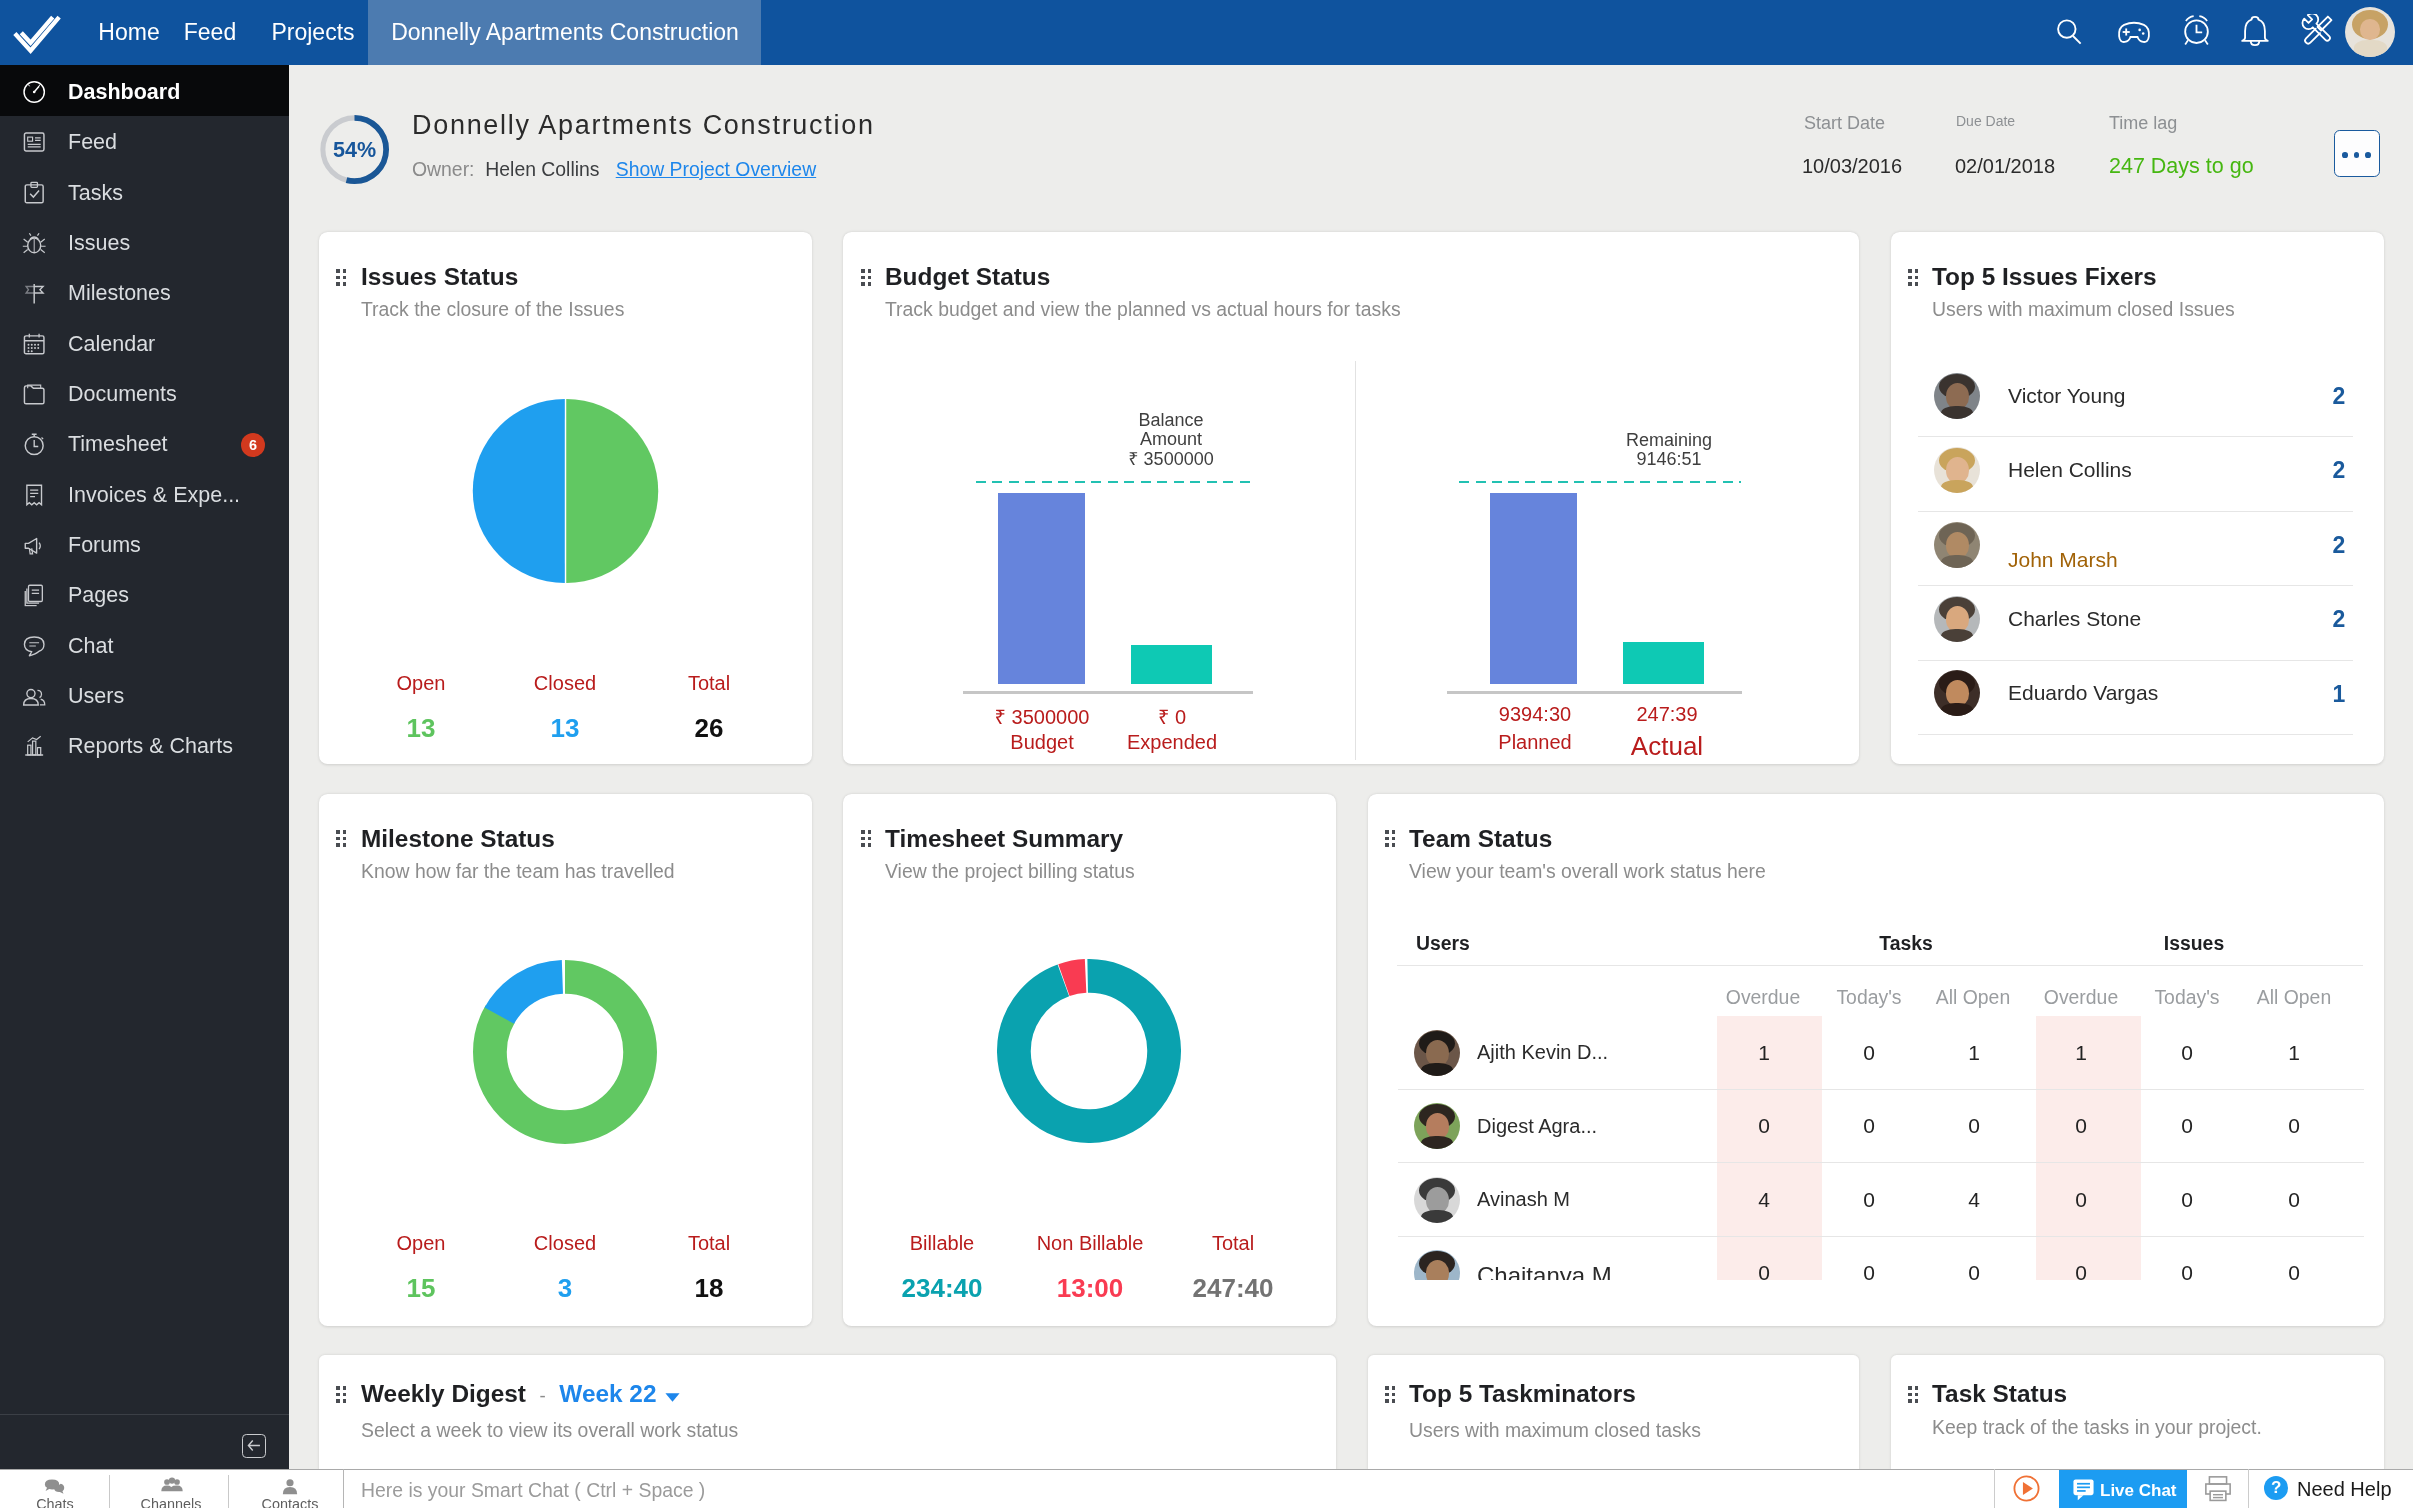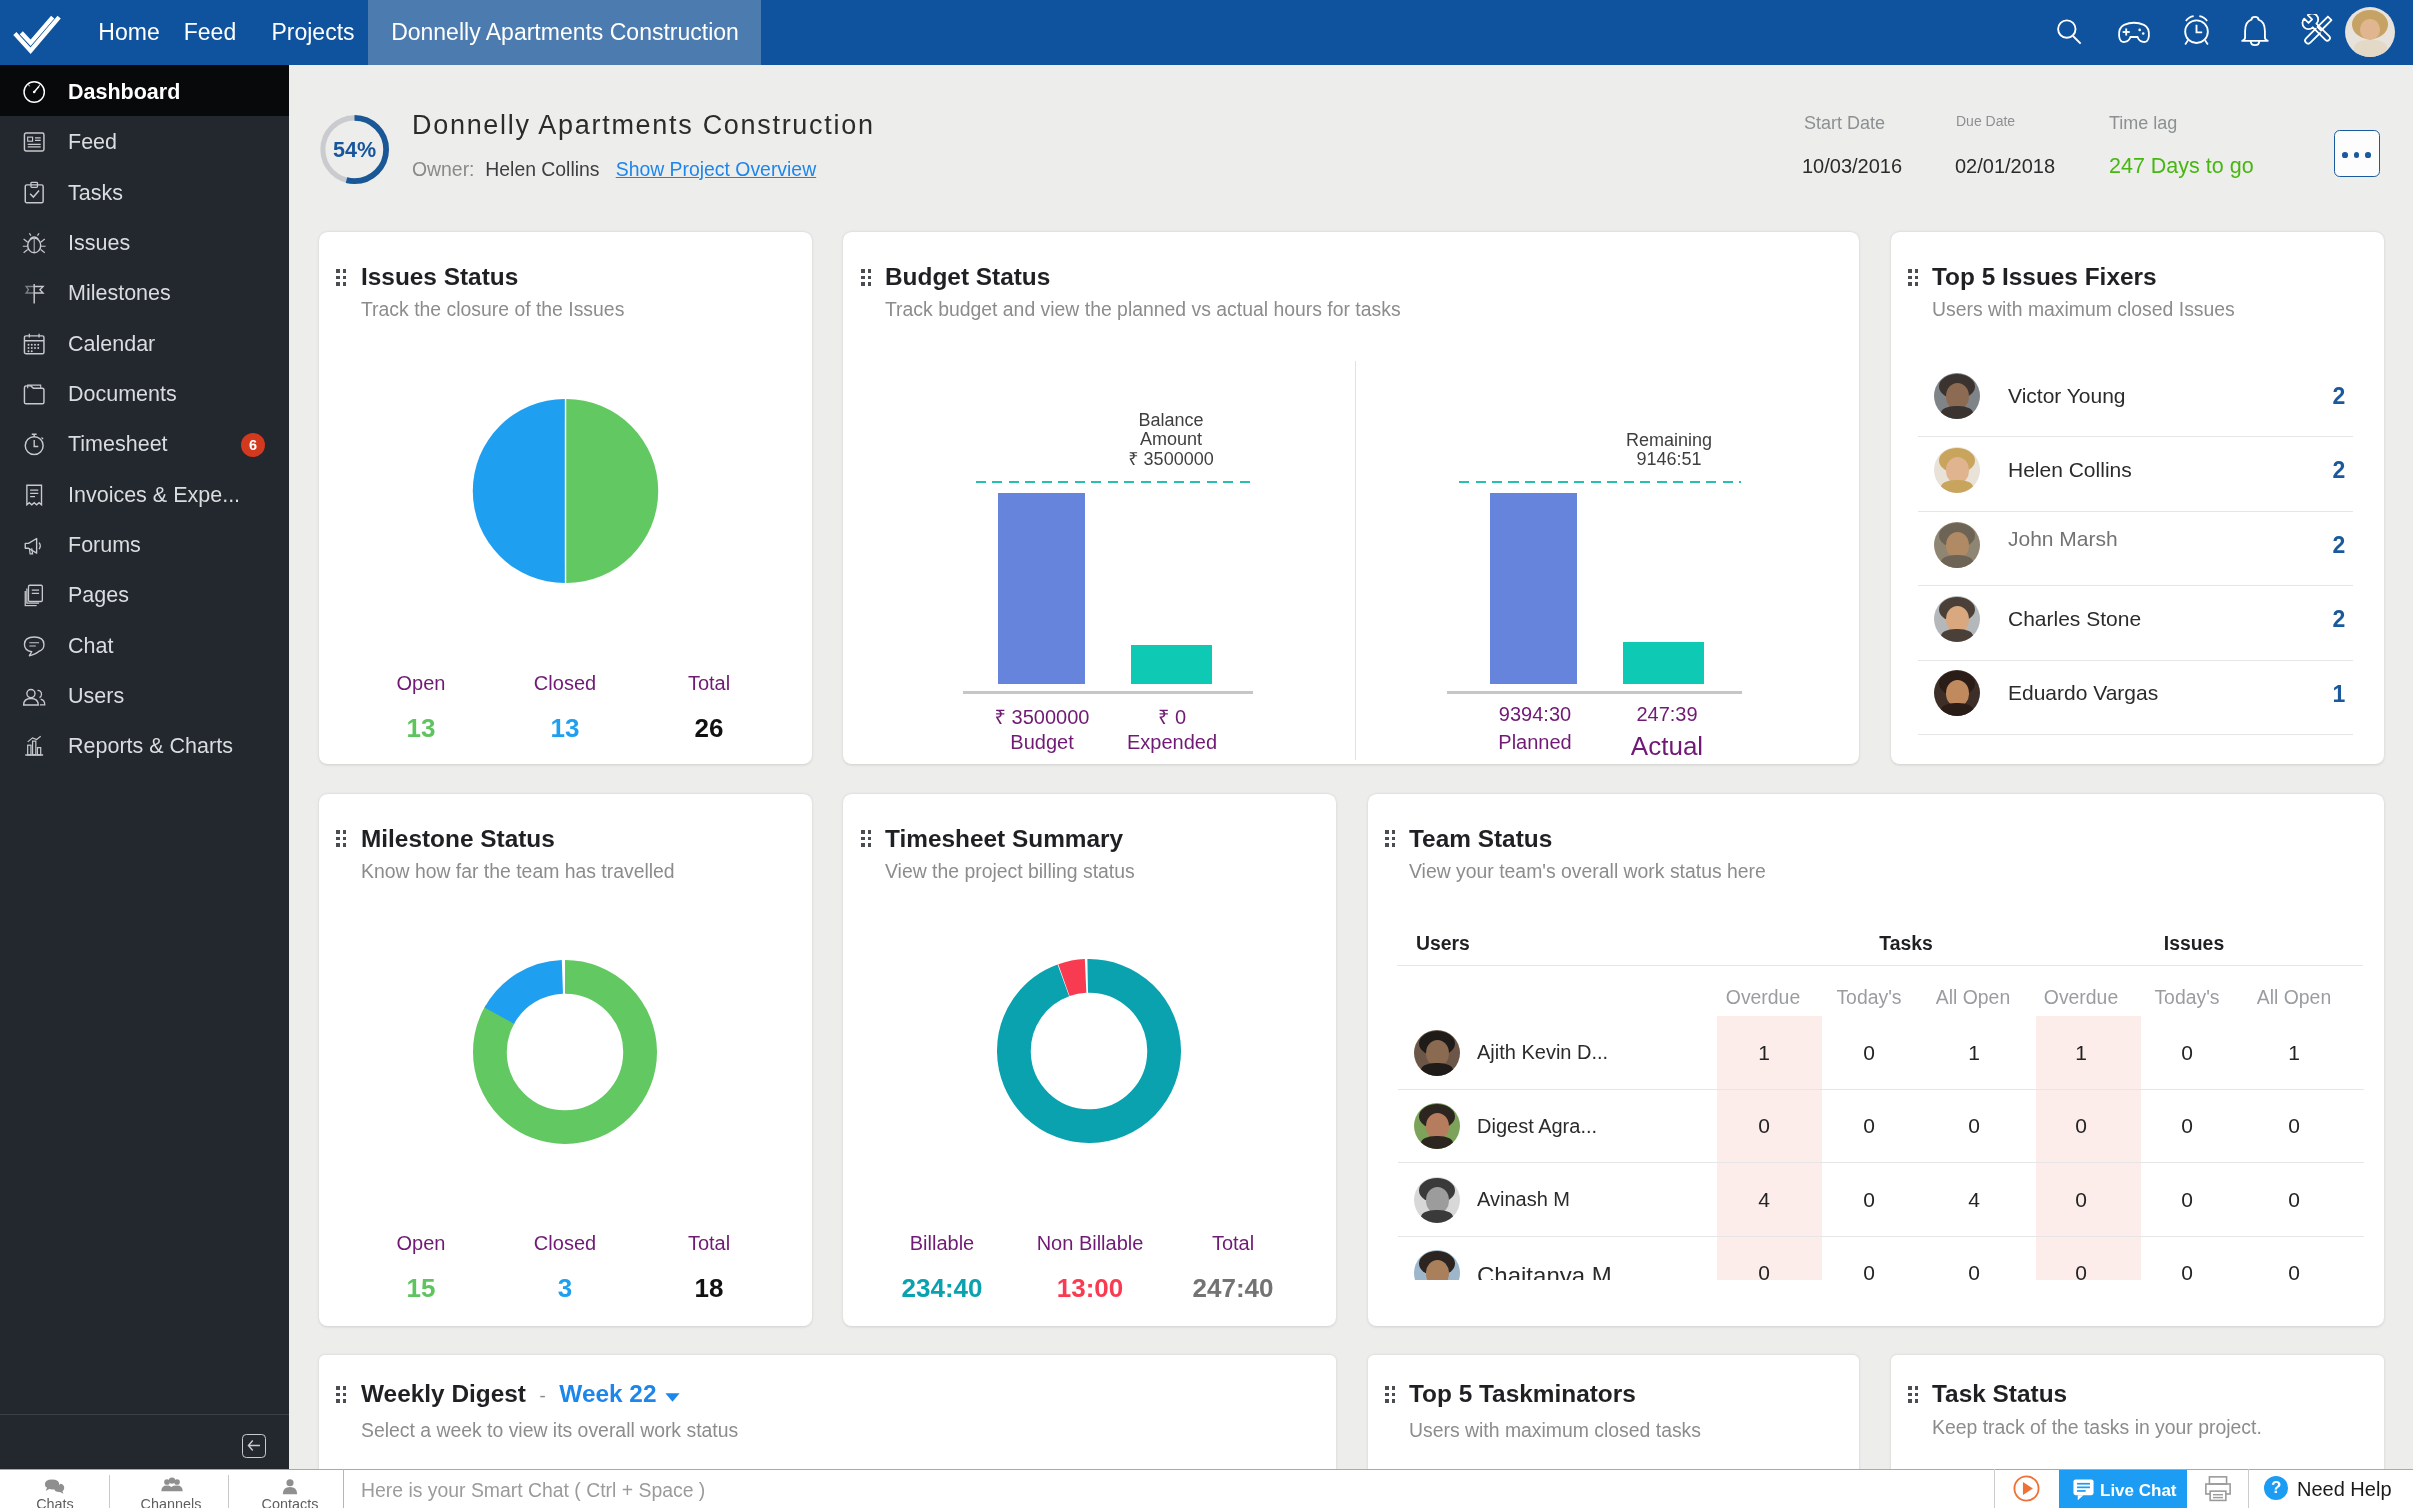--- a/index.html
+++ b/index.html
@@ -2,21 +2,21 @@
 <html style="font-size:11.5px"><head><meta charset="utf-8"><style>
 *{margin:0;padding:0;box-sizing:border-box}
 html,body{width:2413px;height:1508px;overflow:hidden;background:#EDEDEB;font-family:"Liberation Sans",sans-serif}
 .abs{position:absolute}
 .card{position:absolute;background:#fff;border-radius:8.6px;box-shadow:0 0.7px 2.9px rgba(0,0,0,.13)}
 .ctitle{position:absolute;font-size:24.4px;font-weight:bold;color:#1f2023;white-space:nowrap}
 .csub{position:absolute;font-size:19.4px;color:#8c8c8c;white-space:nowrap}
 .dots{position:absolute;width:10px;height:17px}
 .dots i{position:absolute;width:3.6px;height:3.6px;background:#4a4d52}
 .cx{transform:translateX(-50%)}
-.lg{position:absolute;font-size:20px;color:#701a75;white-space:nowrap}
+.lg{position:absolute;font-size:20px;color:#b91c1c;white-space:nowrap}
 .lv{position:absolute;font-size:26px;font-weight:bold;white-space:nowrap}
 .sep{position:absolute;height:0.7px;background:#e6e6e6}
 .navtxt{position:absolute;top:0;height:65px;line-height:65px;color:#fff;font-size:23px;font-weight:500;white-space:nowrap}
 .sideitem{position:absolute;left:68px;font-size:21.5px;color:#dadde0;white-space:nowrap;transform:translateY(-50%)}
 .sicon{position:absolute;left:22px;width:24.4px;height:24.4px;transform:translateY(-50%)}
 </style></head>
 <body>
 
 <div class="abs" style="left:0;top:0;width:2413px;height:65px;background:#0F539E"></div>
 <div class="abs" style="left:368px;top:0;width:393px;height:65px;background:#4C7BB0"></div>
@@ -298,21 +298,21 @@
       <div style="position:absolute;left:6.9px;top:33px;width:32px;height:16px;border-radius:45% 45% 0 0;background:#c9a45c"></div>
     </div>
     <div class="abs" style="left:2008px;top:458px;font-size:21px;color:#2b2b2b">Helen Collins</div>
     <div class="abs cx" style="left:2339px;top:457px;font-size:23px;font-weight:bold;color:#1A5A9C">2</div>
     <div class="sep" style="left:1918px;top:511px;width:435px"></div>
     <div class="abs" style="left:1934px;top:522px;width:46px;height:46px;border-radius:50%;overflow:hidden;background:#8f8573">
       <div style="position:absolute;left:5px;top:1.1px;width:36px;height:25px;border-radius:50%;background:#6e6455"></div>
       <div style="position:absolute;left:11.5px;top:9.7px;width:23px;height:26.4px;border-radius:50% 50% 45% 45%;background:#b08a64"></div>
       <div style="position:absolute;left:6.9px;top:33px;width:32px;height:16px;border-radius:45% 45% 0 0;background:#6e6455"></div>
     </div>
-    <div class="abs" style="left:2008px;top:527px;font-size:21px;color:#737373">John Marsh</div>
+    <div class="abs" style="left:2008px;top:548px;font-size:21px;color:#a16207">John Marsh</div>
     <div class="abs cx" style="left:2339px;top:532px;font-size:23px;font-weight:bold;color:#1A5A9C">2</div>
     <div class="sep" style="left:1918px;top:585px;width:435px"></div>
     <div class="abs" style="left:1934px;top:596px;width:46px;height:46px;border-radius:50%;overflow:hidden;background:#b5b8ba">
       <div style="position:absolute;left:5px;top:1.1px;width:36px;height:25px;border-radius:50%;background:#4a4038"></div>
       <div style="position:absolute;left:11.5px;top:9.7px;width:23px;height:26.4px;border-radius:50% 50% 45% 45%;background:#d9a87e"></div>
       <div style="position:absolute;left:6.9px;top:33px;width:32px;height:16px;border-radius:45% 45% 0 0;background:#4a4038"></div>
     </div>
     <div class="abs" style="left:2008px;top:607px;font-size:21px;color:#2b2b2b">Charles Stone</div>
     <div class="abs cx" style="left:2339px;top:606px;font-size:23px;font-weight:bold;color:#1A5A9C">2</div>
     <div class="sep" style="left:1918px;top:660px;width:435px"></div>

